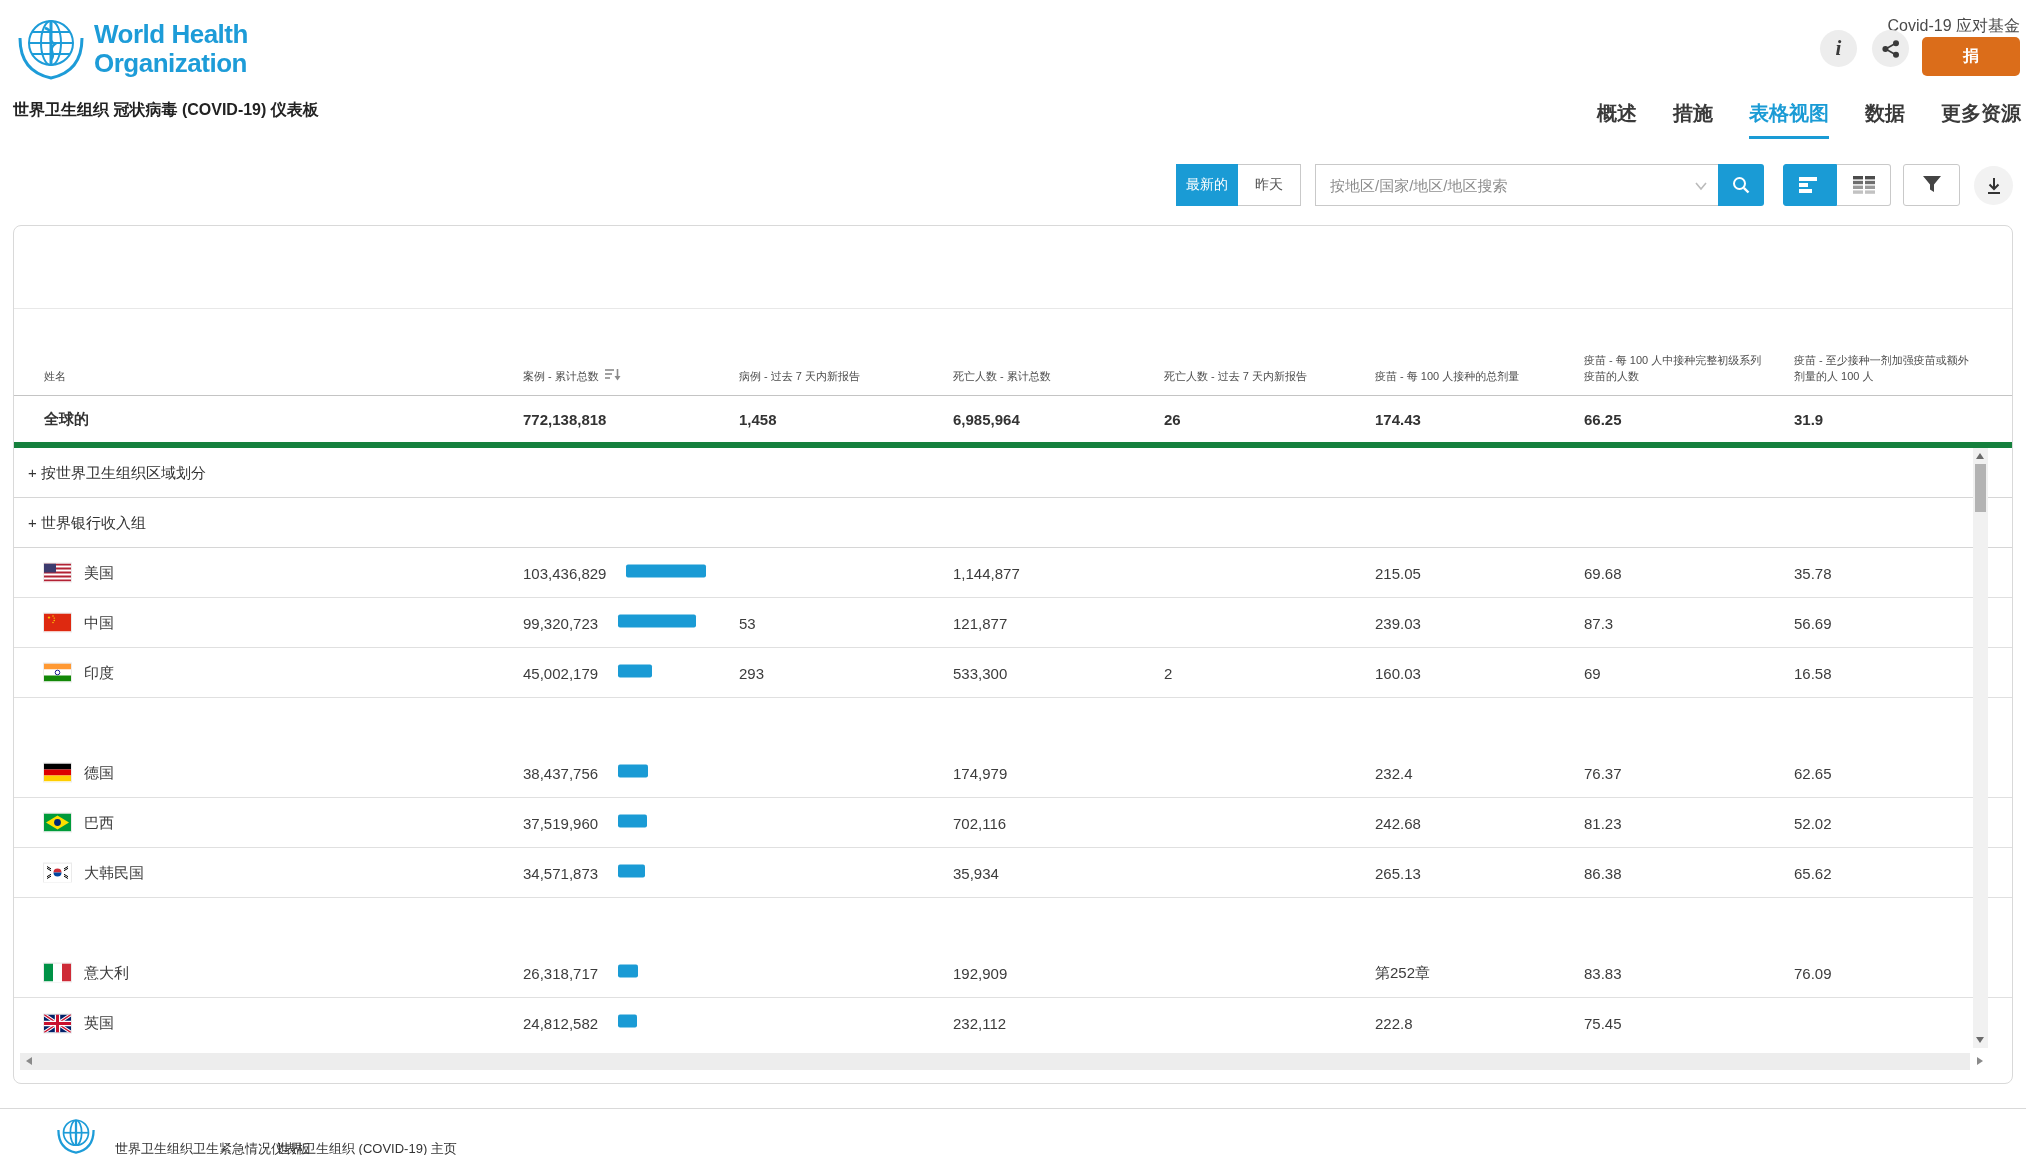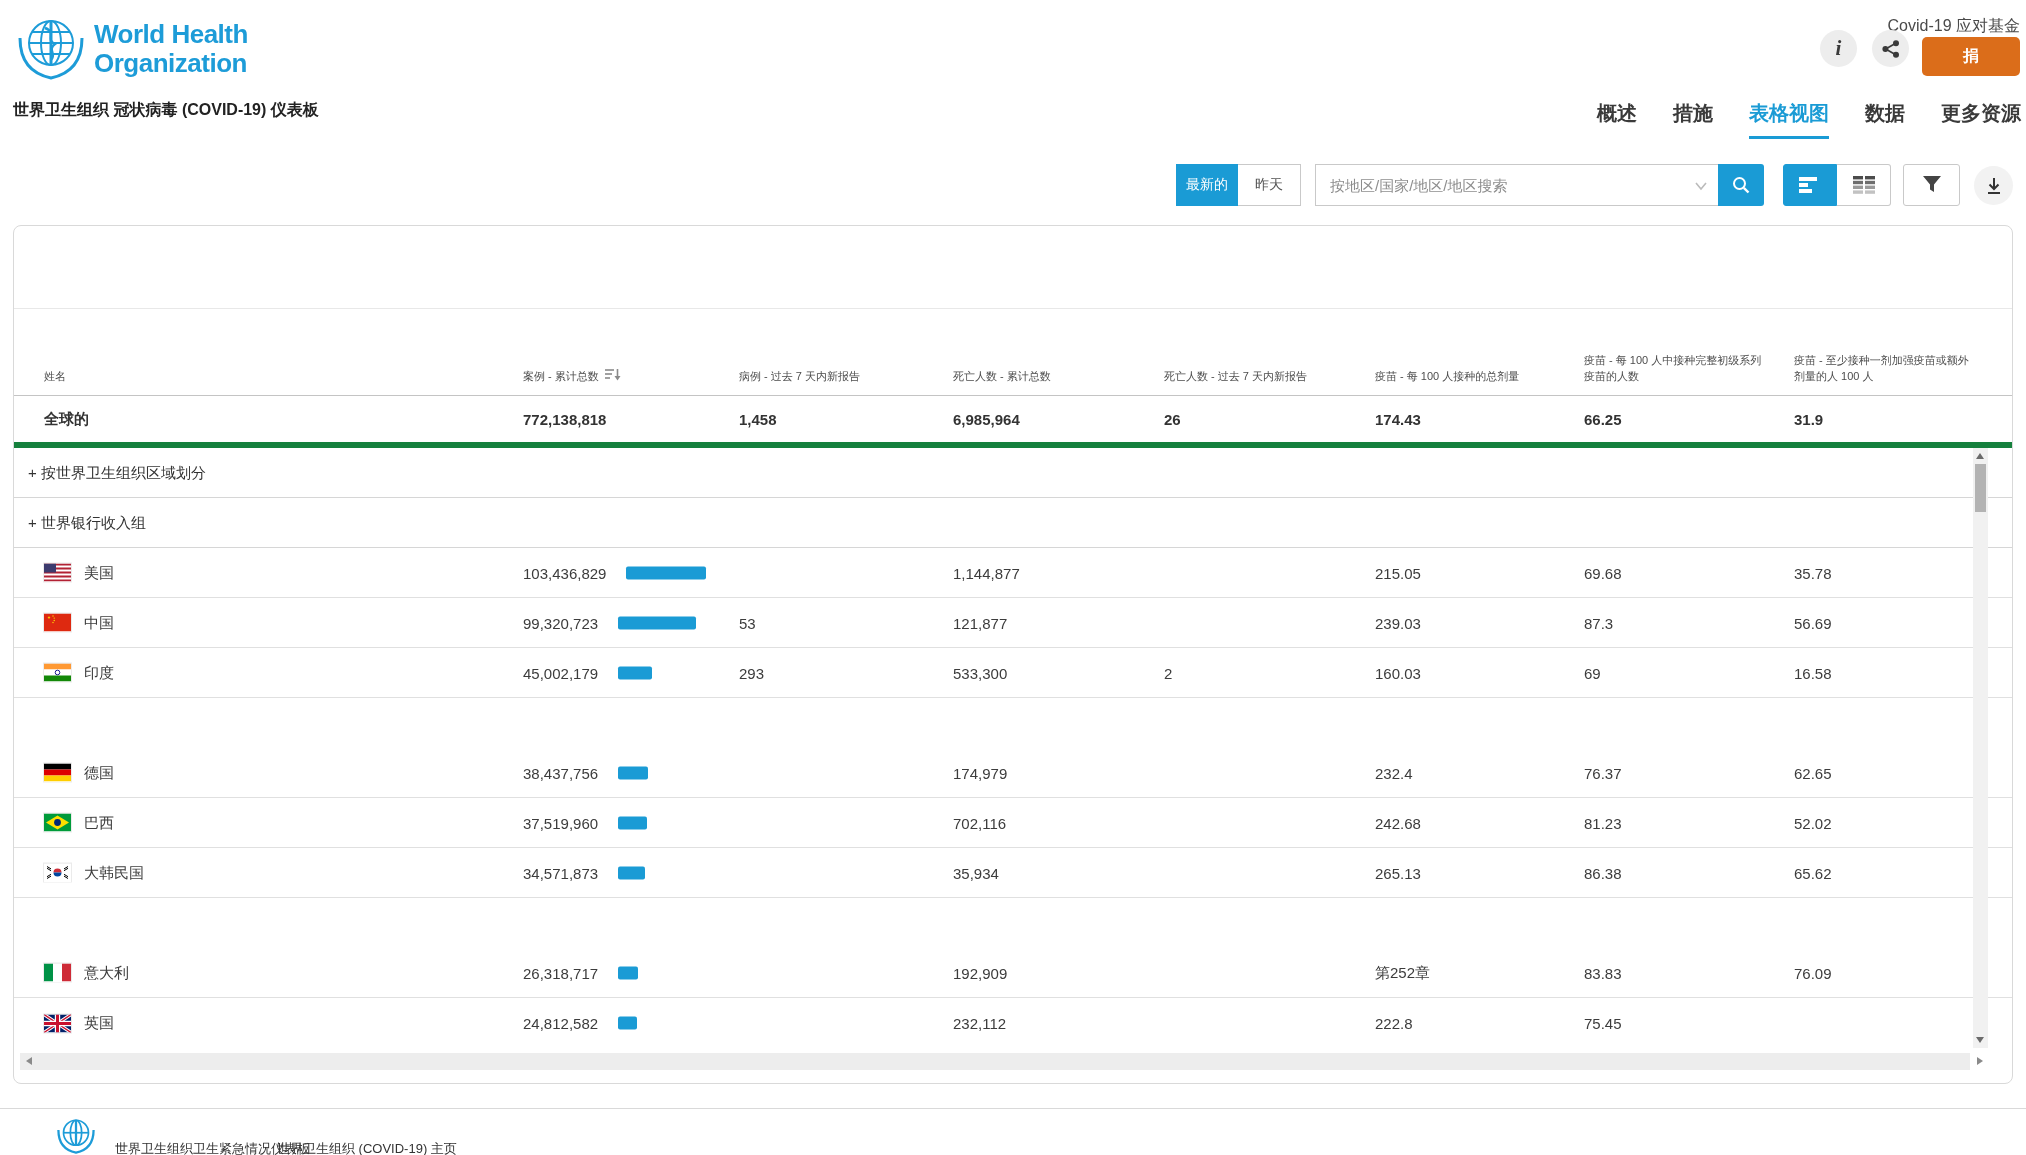--- a/index.html
+++ b/index.html
@@ -68,21 +68,21 @@
 
   .row { position:absolute; left:0; right:0; border-bottom:1px solid #e0e0e0; cursor:pointer; }
   .row .cell { position:absolute; top:50%; transform:translateY(-50%); font-size:15px; color:#3c3c3c; }
   .row-global { border-bottom:6px solid #15803d; }
   .row-global .cell { font-weight:bold; color:#333; }
   .cases-link { color:#1a9bd5; font-weight:normal; }
   .row-group { border-bottom:1px solid #d6d6d6; }
   .row-group .glabel { position:absolute; top:50%; transform:translateY(-50%); left:14px;
     font-size:15px; color:#333; }
   .name-wrap { display:flex; align-items:center; gap:13px; }
-  .cases-wrap { display:flex; align-items:center; gap:20px; }
+  .cases-wrap { display:flex; align-items:flex-start; gap:20px; }
   .bar { height:13px; background:#1a9bd5; border-radius:2px; }
   .flag { display:block; box-shadow:0 0 0 1px rgba(0,0,0,0.08); }
 
   
   .vscroll { position:absolute; left:1959px; top:222px; width:15px; height:600px; background:#f1f1f1; cursor:pointer; }
   .vthumb { position:absolute; left:2px; top:16px; width:11px; height:48px; background:#b3b3b3; cursor:pointer; }
   .tri-up   { width:0;height:0;border-left:4px solid transparent;border-right:4px solid transparent;
     border-bottom:6px solid #6b6b6b; position:absolute; left:3px; top:5px; }
   .tri-down { width:0;height:0;border-left:4px solid transparent;border-right:4px solid transparent;
     border-top:6px solid #6b6b6b; position:absolute; left:3px; bottom:5px; }

